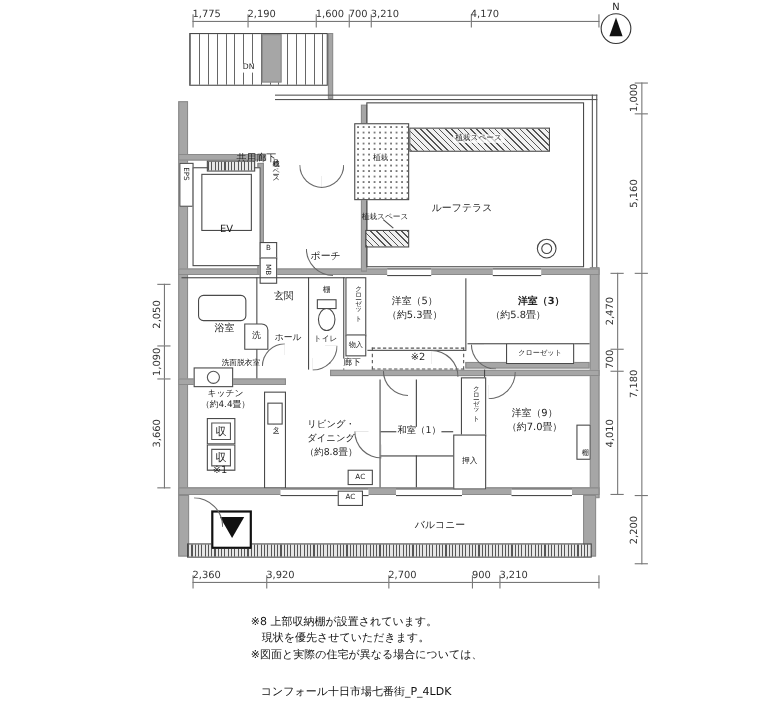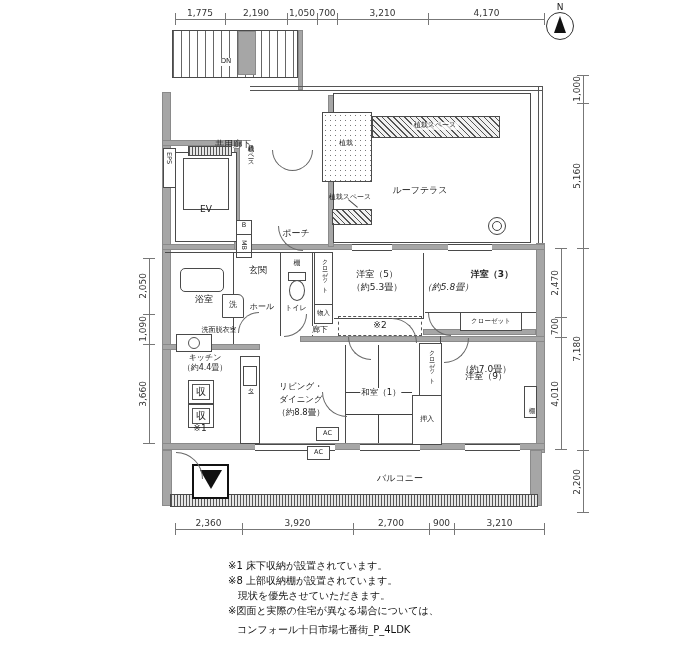--- a/index.html
+++ b/index.html
@@ -23,21 +23,21 @@
   .arc{position:absolute;border:1px solid #666;background:transparent;}
   .arc-tl{border-radius:100% 0 0 0;border-right:none;border-bottom:none;}
   .arc-tr{border-radius:0 100% 0 0;border-left:none;border-bottom:none;}
   .arc-bl{border-radius:0 0 0 100%;border-right:none;border-top:none;}
   .arc-br{border-radius:0 0 100% 0;border-left:none;border-top:none;}
   
   .hchain{position:absolute;display:flex;}
   .hseg{position:relative;height:13px;border-bottom:1px solid #777;}
   .hseg::before{content:"";position:absolute;left:0;bottom:-6px;width:1px;height:12px;background:#777;}
   .hseg:last-child::after{content:"";position:absolute;right:0;bottom:-6px;width:1px;height:12px;background:#777;}
-  .hseg .dv{position:absolute;width:100%;text-align:center;font-size:9px;color:#333;bottom:1px;white-space:nowrap;}
+  .hseg .dv{position:absolute;width:100%;font-size:9px;color:#333;bottom:1px;white-space:nowrap;}
   .vchain{position:absolute;display:flex;flex-direction:column;}
   .vseg{position:relative;width:13px;border-right:1px solid #777;display:flex;align-items:center;justify-content:center;}
   .vseg::before{content:"";position:absolute;top:0;right:-6px;height:1px;width:12px;background:#777;}
   .vseg:last-child::after{content:"";position:absolute;bottom:0;right:-6px;height:1px;width:12px;background:#777;}
   .vseg .dv{writing-mode:vertical-rl;transform:rotate(180deg);font-size:9px;color:#333;white-space:nowrap;}
   .tatami{position:absolute;background:#3f3f3f;}
   .notes{position:absolute;left:228px;top:558px;font-size:10px;line-height:15px;color:#111;}
   .footer{position:absolute;left:237px;top:622px;font-size:10px;line-height:16px;color:#111;}
   .tri-up{width:0;height:0;border-left:6px solid transparent;border-right:6px solid transparent;border-bottom:17px solid #111;margin:3px auto 0;}
   .tri-down{width:0;height:0;border-left:11px solid transparent;border-right:11px solid transparent;border-top:19px solid #111;margin:4px auto 0;}
@@ -48,21 +48,21 @@
 <div id="canvas">
 
   <div class="hchain" style="left:175px;top:6px;width:370px;">
     <div class="hseg" style="width:50px;">
         <span class="dv">1,775</span>
       </div>
     <div class="hseg" style="width:62px;">
         <span class="dv">2,190</span>
       </div>
     <div class="hseg" style="width:30px;">
-        <span class="dv">1,050</span>
+        <span class="dv">1,600</span>
       </div>
     <div class="hseg" style="width:20px;">
         <span class="dv">700</span>
       </div>
     <div class="hseg" style="width:91px;">
         <span class="dv">3,210</span>
       </div>
     <div class="hseg" style="width:117px;">
         <span class="dv">4,170</span>
       </div>
@@ -228,32 +228,32 @@
     <div class="line" style="left:334px;top:318px;width:90px;height:1px;"></div>
     <div class="lbl" style="left:377px;top:270px;">洋室（5）</div>
     <div class="lbl" style="left:377px;top:283px;">（約5.3畳）</div>
     <div class="abs" style="left:338px;top:316px;width:82px;height:18px;border:1px dashed #555;">
       <div style="text-align:center;font-size:9px;margin-top:3px;">※2</div>
     </div>
     <div class="arc arc-tr" style="left:392px;top:318px;width:24px;height:24px;"></div>
 
     <div class="line" style="left:425px;top:312px;width:111px;height:1px;"></div>
     <div class="lbl" style="left:492px;top:270px;font-weight:bold;">洋室（3）</div>
-    <div class="lbl" style="left:448px;top:283px;font-style:italic;">（約5.8畳）</div>
+    <div class="lbl" style="left:471px;top:283px;">（約5.8畳）</div>
     <div class="box" style="left:460px;top:312px;width:60px;height:17px;">
       <div style="text-align:center;font-size:6.5px;margin-top:4px;">クローゼット</div>
     </div>
     <div class="arc arc-bl" style="left:428px;top:313px;width:22px;height:22px;"></div>
 
     <div class="line" style="left:440px;top:336px;width:1px;height:107px;"></div>
     <div class="box" style="left:419px;top:343px;width:21px;height:52px;">
       <span class="vtxt" style="font-size:6px;margin-left:7px;margin-top:2px;">クローゼット</span>
     </div>
     <div class="lbl" style="left:486px;top:372px;">洋室（9）</div>
-    <div class="lbl" style="left:486px;top:365px;">（約7.0畳）</div>
+    <div class="lbl" style="left:486px;top:385px;">（約7.0畳）</div>
     <div class="box" style="left:524px;top:386px;width:11px;height:30px;">
       <span class="vtxt xs" style="margin-left:2px;margin-top:8px;">棚</span>
     </div>
     <div class="box" style="left:412px;top:395px;width:28px;height:48px;">
       <div style="text-align:center;font-size:7px;margin-top:18px;">押入</div>
     </div>
     <div class="arc arc-br" style="left:444px;top:338px;width:24px;height:24px;"></div>
 
     <div class="line" style="left:345px;top:345px;width:1px;height:98px;"></div>
     <div class="tatami" style="left:346px;top:392px;width:66px;height:1px;"></div>
@@ -291,21 +291,20 @@
 
     <div class="lbl" style="left:400px;top:474px;">バルコニー</div>
     <div class="box rail" style="left:170px;top:494px;width:366px;height:11px;"></div>
     <div class="box" style="left:192px;top:464px;width:33px;height:31px;border-width:2px;border-color:#111;">
       <div class="tri-down"></div>
     </div>
     <div class="arc arc-tr" style="left:176px;top:452px;width:26px;height:26px;"></div>
   </div>
 
   <div class="notes">
-    <div>※1 床下収納が設置されています。</div>
     <div>※8 上部収納棚が設置されています。</div>
     <div>　現状を優先させていただきます。</div>
     <div>※図面と実際の住宅が異なる場合については、</div>
   </div>
 
   <div class="footer">
     <div>コンフォール十日市場七番街_P_4LDK</div>
   </div>
 
 </div>

